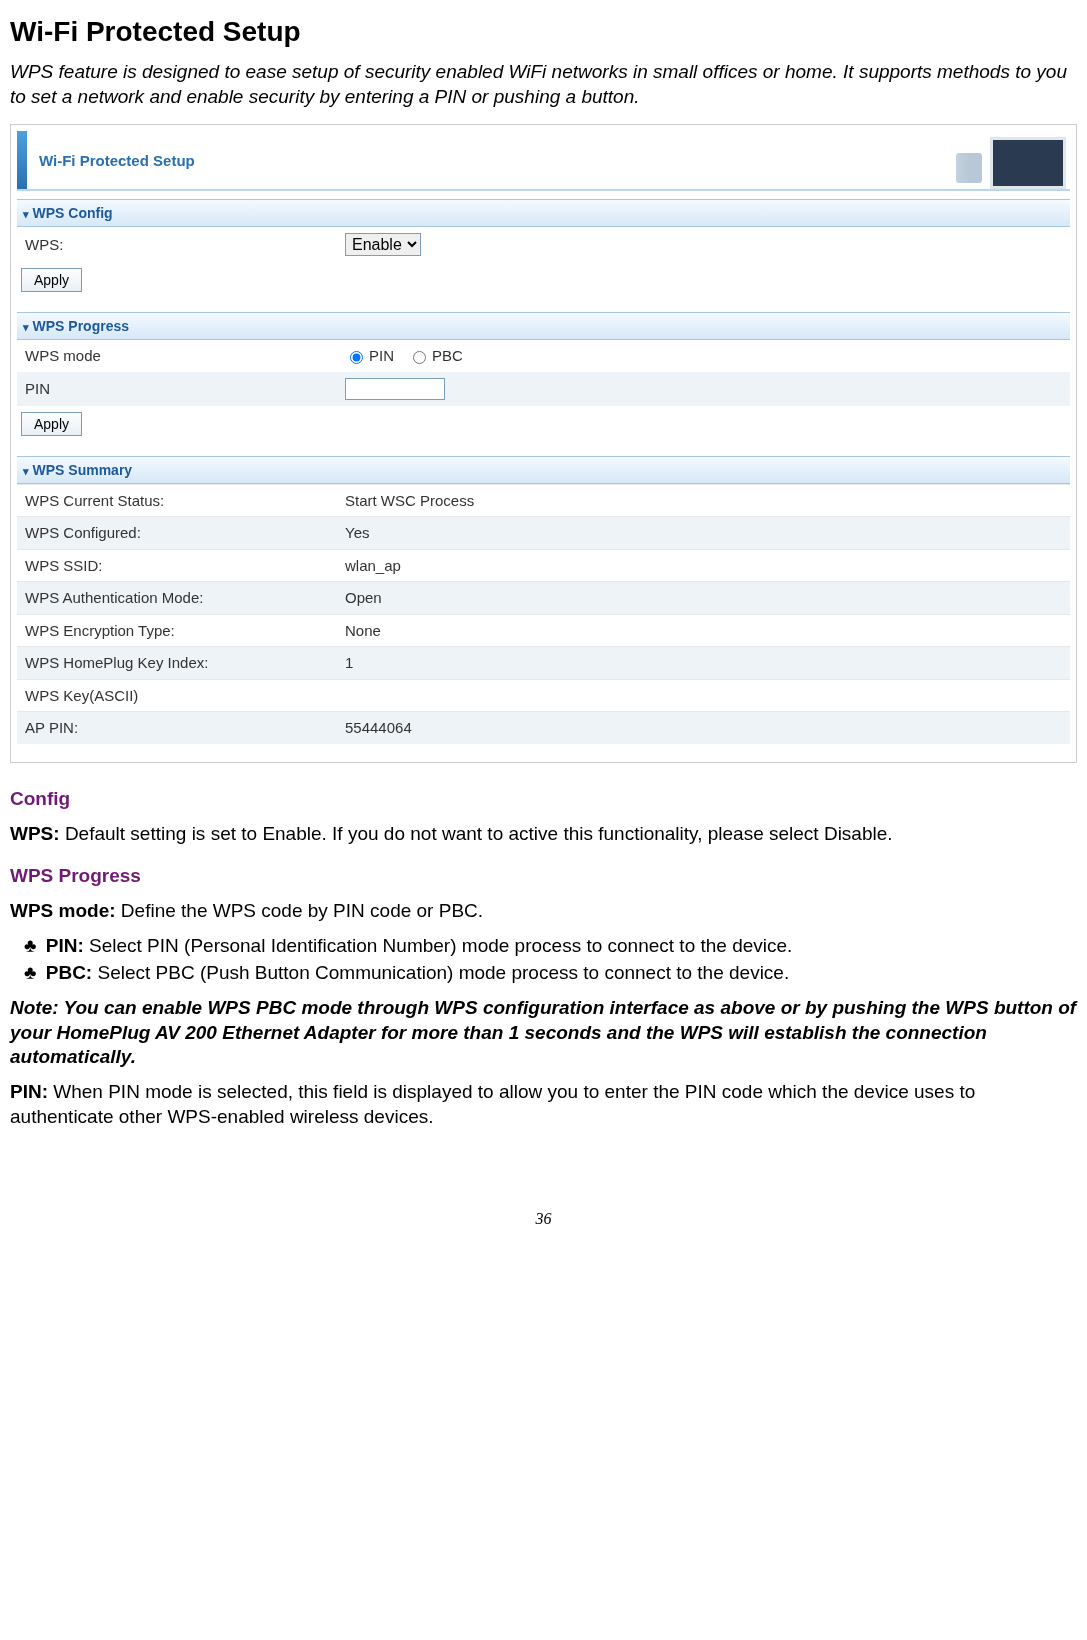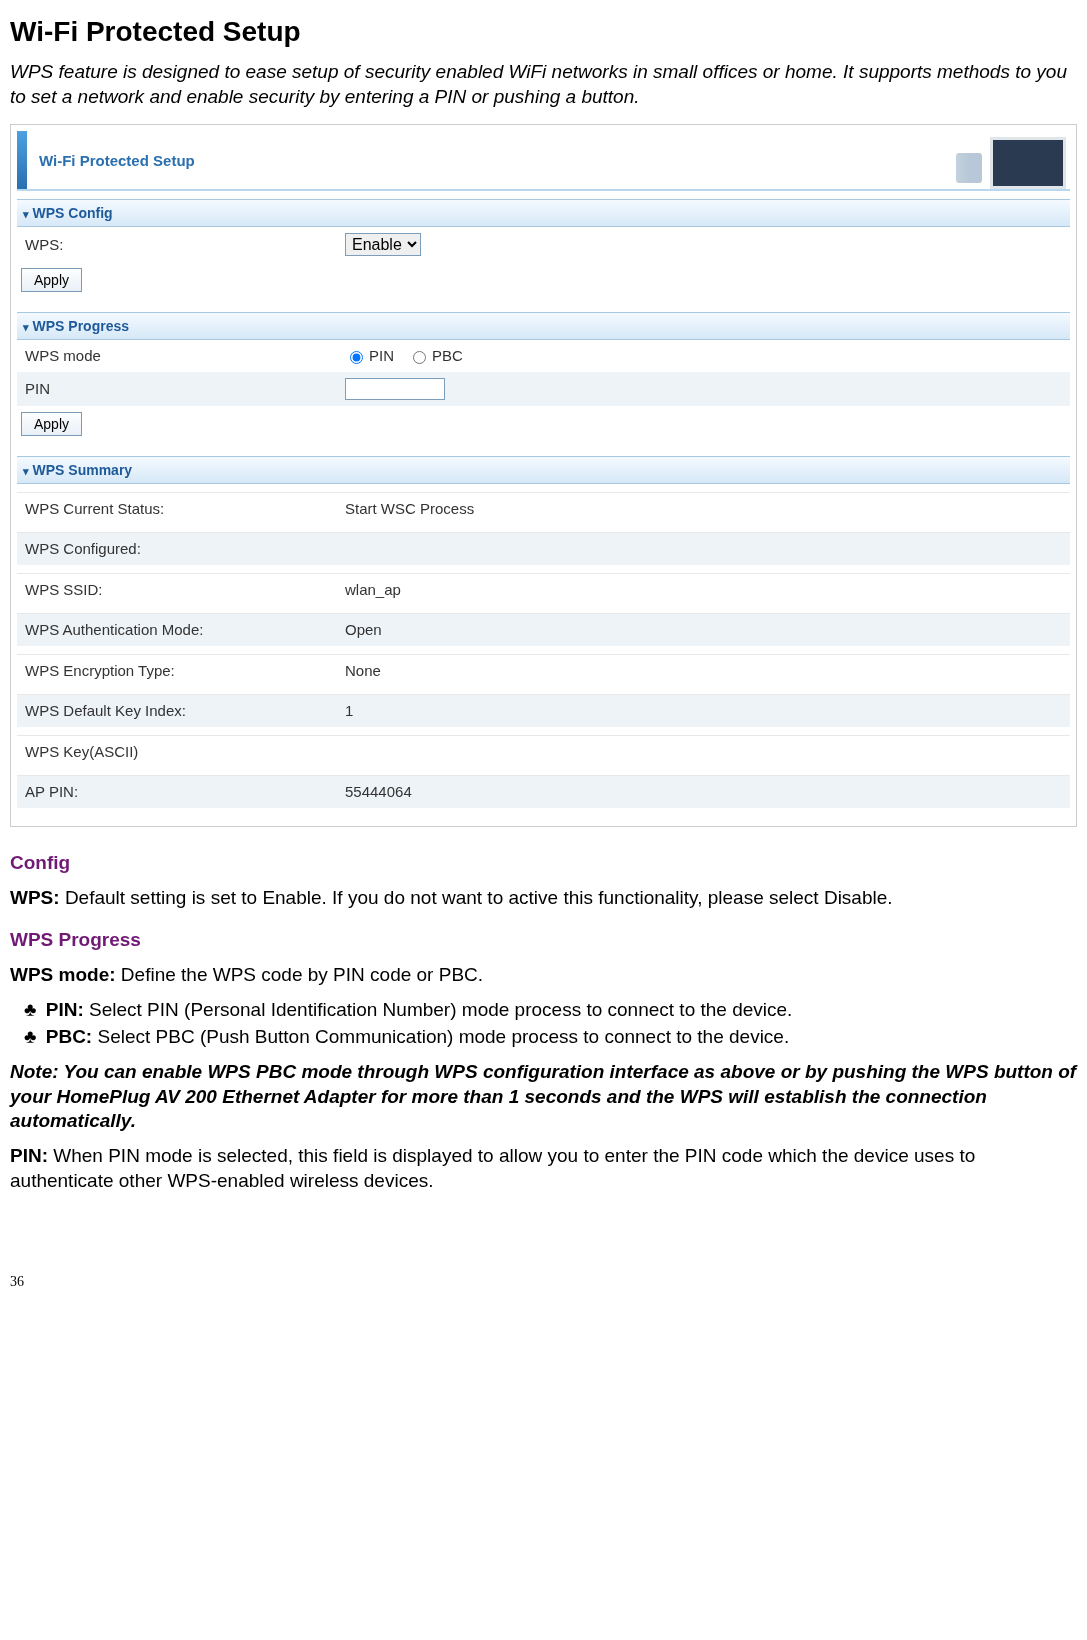--- a/index.html
+++ b/index.html
@@ -139,21 +139,20 @@
     gap: 14px;
     align-items: center;
   }
   .radio-group label {
     display: flex;
     align-items: center;
     gap: 3px;
   }
   .summary .row {
     border-top: 1px solid #e8e8e8;
-    margin-top: 8px;
   }
   .describe h3 {
     color: #701a75;
     font-size: 19px;
     margin: 18px 0 10px 0;
   }
   .describe p {
     margin: 10px 0;
   }
   .describe .bold-lead {
@@ -168,23 +167,25 @@
   .club {
     font-weight: normal;
     margin-right: 4px;
   }
   .note {
     font-style: italic;
     font-weight: bold;
     margin: 14px 0;
   }
   .page-num {
+    text-align: center;
     font-family: "Times New Roman", serif;
-    font-size: 14px;
+    font-size: 16px;
     margin-top: 80px;
+    font-style: italic;
   }
 </style>
 </head>
 <body>
 
 <div class="page-title">Wi-Fi Protected Setup</div>
 <div class="intro">WPS feature is designed to ease setup of security enabled WiFi networks in small offices or home. It supports methods to you to set a network and enable security by entering a PIN or pushing a button.</div>
 
 <div class="panel">
 
@@ -238,35 +239,36 @@
   </div>
 
   <div class="section-head">WPS Summary</div>
   <div class="section-body summary">
     <div class="row">
       <div class="lbl">WPS Current Status:</div>
       <div class="val">Start WSC Process</div>
     </div>
     <div class="row alt">
       <div class="lbl">WPS Configured:</div>
+      <div class="val">Yes</div>
     </div>
     <div class="row">
       <div class="lbl">WPS SSID:</div>
       <div class="val">wlan_ap</div>
     </div>
     <div class="row alt">
       <div class="lbl">WPS Authentication Mode:</div>
       <div class="val">Open</div>
     </div>
     <div class="row">
       <div class="lbl">WPS Encryption Type:</div>
       <div class="val">None</div>
     </div>
     <div class="row alt">
-      <div class="lbl">WPS Default Key Index:</div>
+      <div class="lbl">WPS HomePlug Key Index:</div>
       <div class="val">1</div>
     </div>
     <div class="row">
       <div class="lbl">WPS Key(ASCII)</div>
       <div class="val"></div>
     </div>
     <div class="row alt">
       <div class="lbl">AP PIN:</div>
       <div class="val">55444064</div>
     </div>

